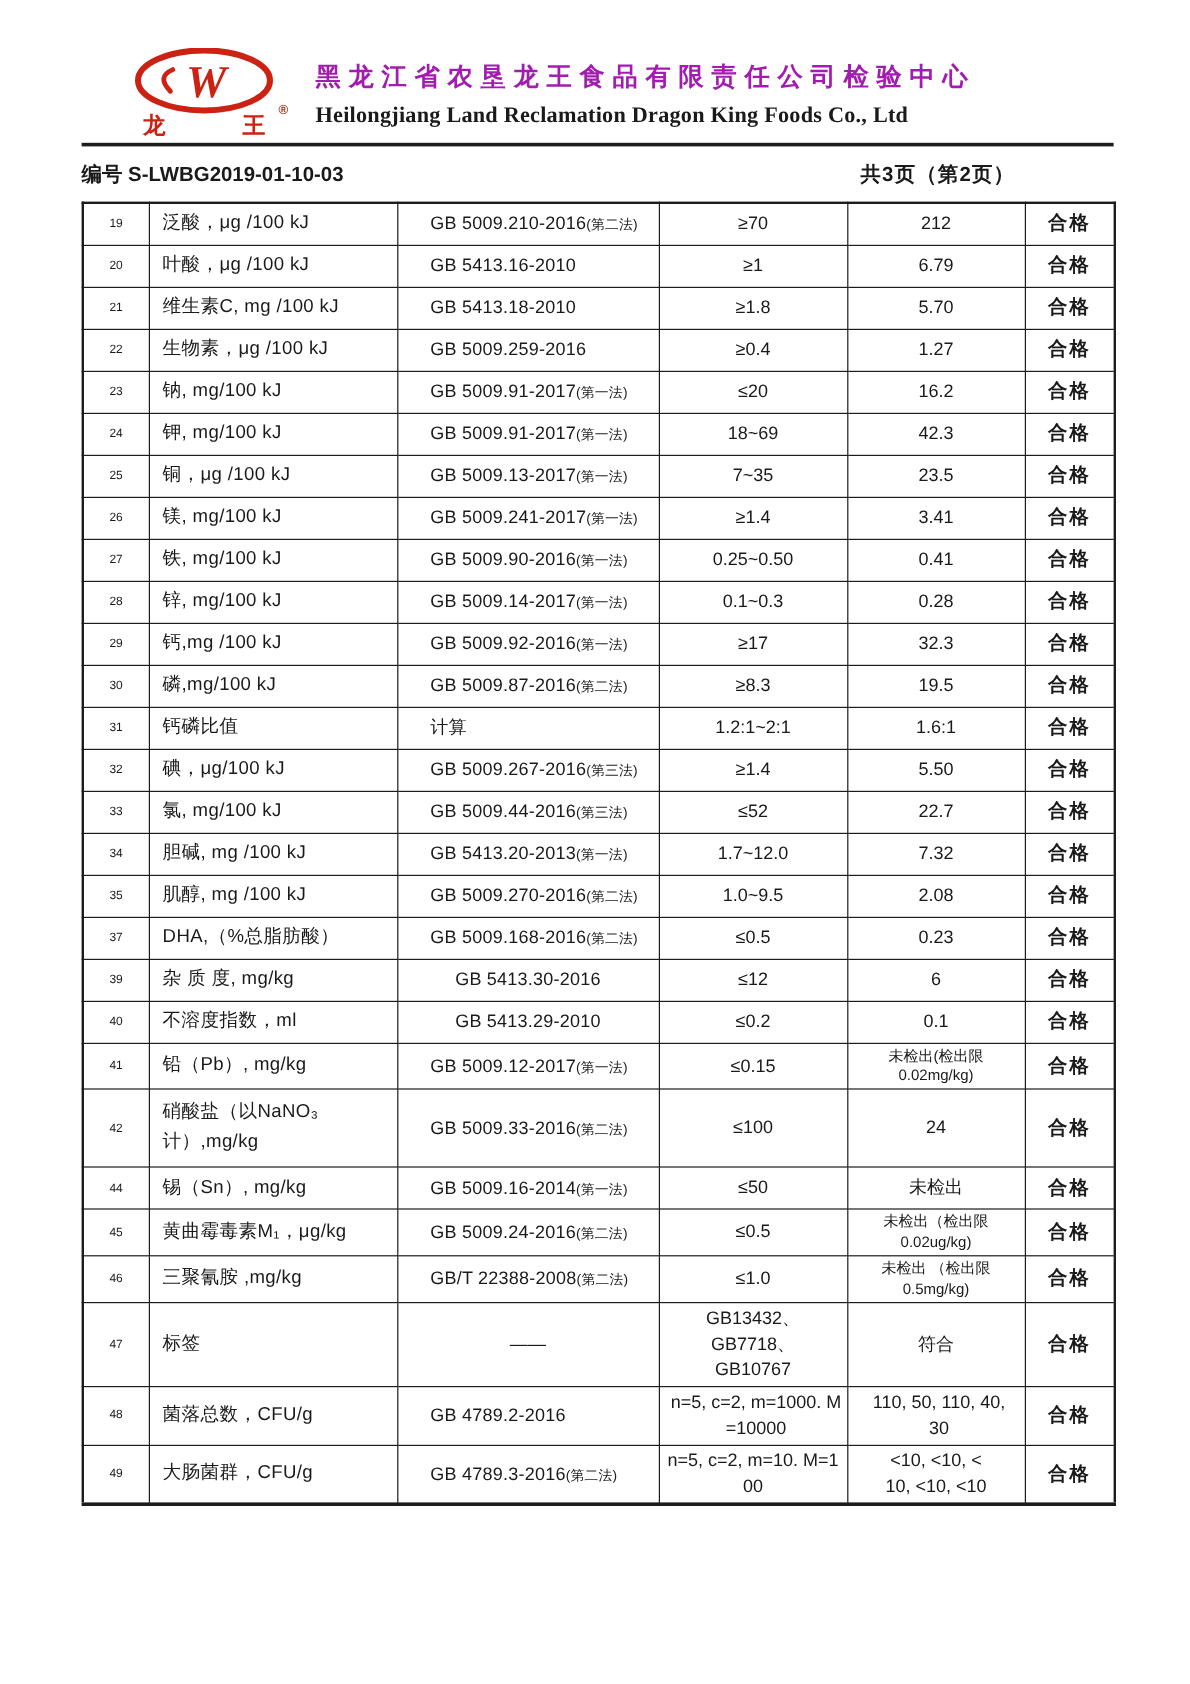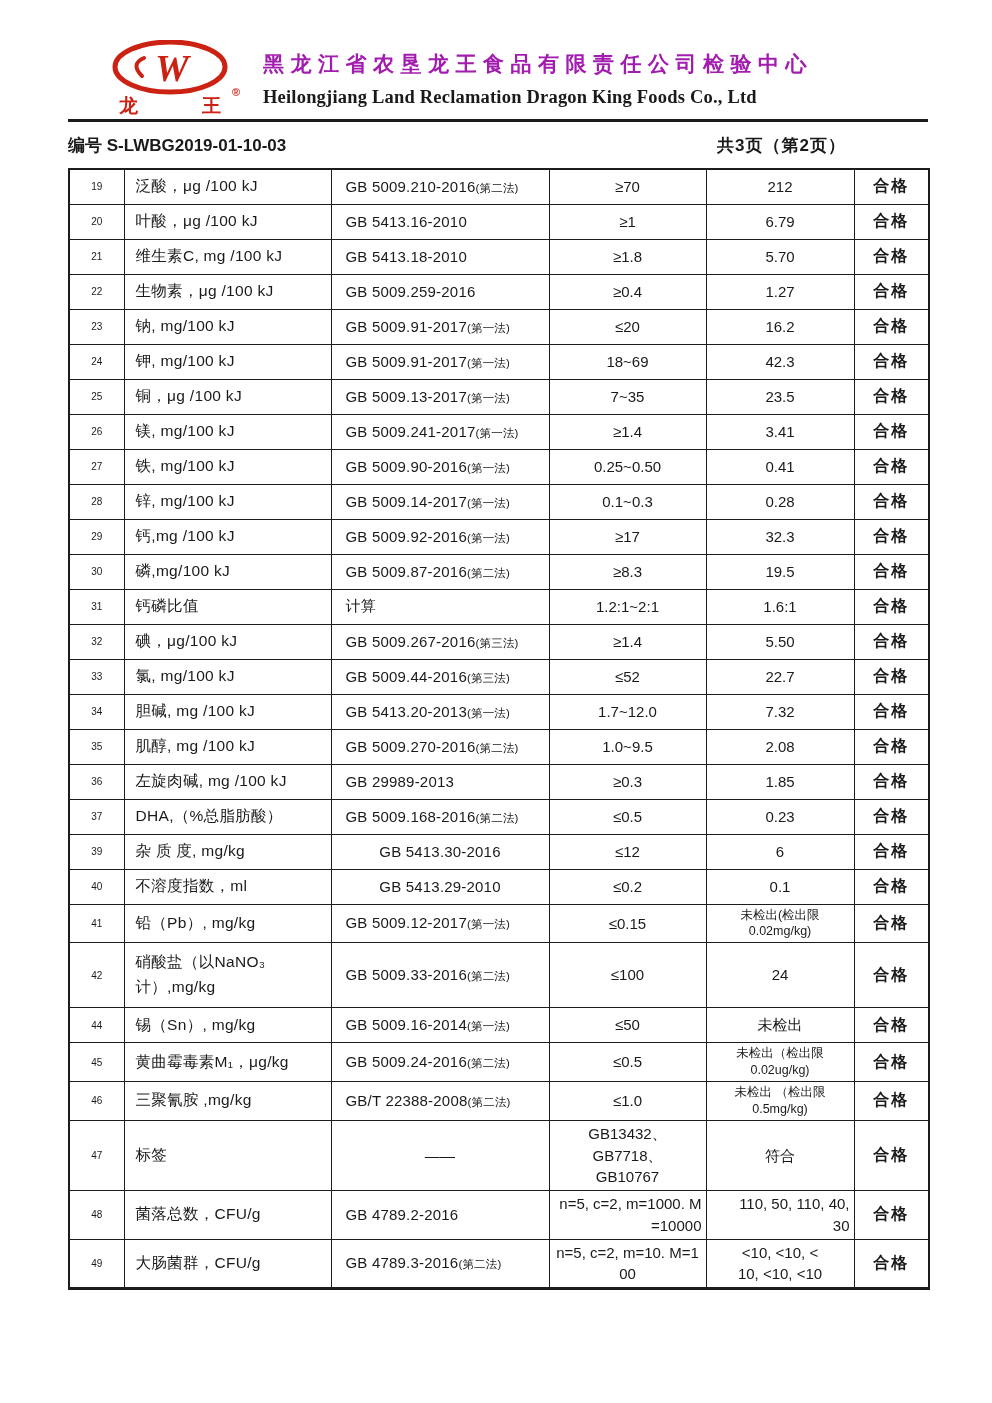--- a/index.html
+++ b/index.html
@@ -45,26 +45,26 @@
   table.tbl {
     position: absolute; left: 68px; top: 168px; width: 860px;
     border-collapse: collapse; table-layout: fixed;
     border: 2px solid var(--line); border-bottom-width: 3px;
   }
   .tbl td { border: 1px solid var(--line); vertical-align: middle; overflow: hidden; }
   .tbl tr { height: 35px; }
   .tbl tr.xl { height: 65px; }
   td.no   { text-align: center; font-size: 10px; margin-top: 29px; }
   td.item { padding: 2px 6px 2px 11px; font-size: 15.5px; white-space: pre-line; line-height: 1.6; letter-spacing: 0.3px; }
-  td.method { padding: 2px 4px 2px 14px; font-size: 15px; letter-spacing: 0.2px; }
+  td.method { padding: 2px 4px 2px 27px; font-size: 15px; letter-spacing: 0.2px; }
   td.method.ctr { text-align: center; padding-left: 4px; }
   td.method .note { font-size: 11.5px; }
   td.req, td.res { text-align: center; font-size: 15px; white-space: pre-line; line-height: 1.45; padding: 2px 4px; }
   td.res.sm { font-size: 12.5px; line-height: 1.35; }
-  td.left { text-align: right; padding-left: 9px; }
+  td.left { text-align: center; padding-left: 9px; }
   td.ver { text-align: center; font-size: 16px; letter-spacing: 2px; font-weight: bold; }
 </style>
 </head>
 <body>
 
 <div class="page">
 
   <header>
     <div class="logo">
       <svg viewBox="0 0 120 56" width="120" height="56" aria-hidden="true">
@@ -231,28 +231,20 @@
         </tr>
         <tr>
           <td class="no">35</td>
           <td class="item">肌醇, mg /100 kJ</td>
           <td class="method"><span>GB 5009.270-2016</span><span class="note">(第二法)</span></td>
           <td class="req">1.0~9.5</td>
           <td class="res">2.08</td>
           <td class="ver">合格</td>
         </tr>
         <tr>
-          <td class="no">36</td>
-          <td class="item">左旋肉碱, mg /100 kJ</td>
-          <td class="method"><span>GB 29989-2013</span></td>
-          <td class="req">≥0.3</td>
-          <td class="res">1.85</td>
-          <td class="ver">合格</td>
-        </tr>
-        <tr>
           <td class="no">37</td>
           <td class="item">DHA,（%总脂肪酸）</td>
           <td class="method"><span>GB 5009.168-2016</span><span class="note">(第二法)</span></td>
           <td class="req">≤0.5</td>
           <td class="res">0.23</td>
           <td class="ver">合格</td>
         </tr>
         <tr>
           <td class="no">39</td>
           <td class="item">杂 质 度, mg/kg</td>

